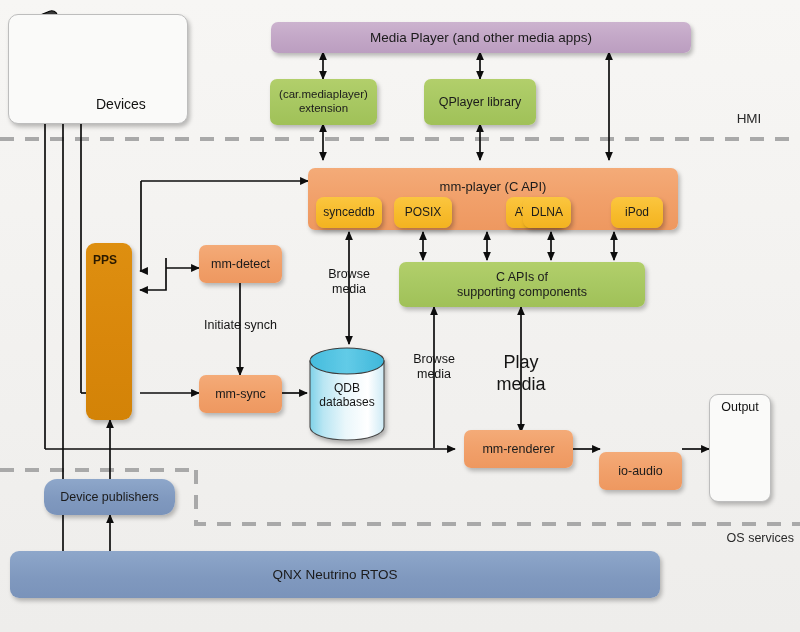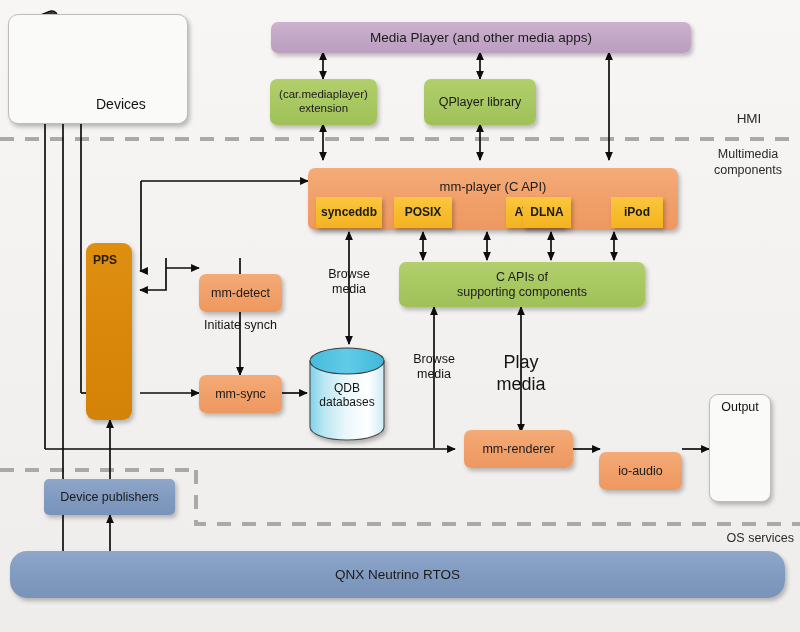--- a/index.html
+++ b/index.html
@@ -27,21 +27,21 @@
     color:#1b1b1b;
     border-radius:7px;
     line-height:1.18;
     z-index:5;
     box-shadow:2px 3px 4px rgba(0,0,0,.25);
     padding:2px 4px;
   }
   .purple{background:linear-gradient(180deg,#ccb3cf 0%,#c3a7c7 50%,#bb9ec0 100%);}
   .green {background:linear-gradient(180deg,#b2cf6b 0%,#a8c862 50%,#a0c158 100%);}
   .orange{background:linear-gradient(180deg,#f4ab78 0%,#f1a06a 50%,#ee9860 100%);}
-  .yellow{background:linear-gradient(180deg,#fbc63f 0%,#f7bb2c 55%,#f3b320 100%);border-radius:0;font-weight:bold;}
+  .yellow{background:linear-gradient(180deg,#fbc63f 0%,#f7bb2c 55%,#f3b320 100%);border-radius:8px;}
   .blue  {background:linear-gradient(180deg,#8ea7ca 0%,#8099bf 55%,#7a93ba 100%);}
   .dkorange{background:linear-gradient(180deg,#de8f10 0%,#d9870b 55%,#d38307 100%);}
   .white {background:#fafaf9;border:1px solid #bdbdbd;}
 
   .label{
     position:absolute;
     color:#141414;
     text-align:center;
     line-height:1.2;
     z-index:6;
@@ -253,49 +253,47 @@
   <div class="box yellow" style="left:458px;top:197px;width:58px;height:31px;font-size:12px;margin-left:48px;">AVRCP</div>
   <div class="box yellow" style="left:523px;top:197px;width:48px;height:31px;font-size:12px;">DLNA</div>
   <div class="box yellow" style="left:587px;top:197px;width:52px;height:31px;font-size:12px;margin-left:24px;">iPod</div>
 
   <div class="box green" style="left:399px;top:262px;width:246px;height:45px;font-size:12.5px;white-space:pre-line;">C APIs of
 supporting components</div>
 
   <div class="box dkorange" style="left:86px;top:243px;width:46px;height:177px;border-radius:9px;align-items:flex-start;justify-content:center;"></div>
   <div class="pps-title" style="left:93px;top:253px;width:34px;font-size:12px;">PPS</div>
 
-  <div class="box orange" style="left:199px;top:245px;width:83px;height:38px;font-size:12.5px;margin-top:29px;">mm-detect</div>
+  <div class="box orange" style="left:199px;top:245px;width:83px;height:38px;font-size:12.5px;">mm-detect</div>
 
   <div class="box orange" style="left:199px;top:375px;width:83px;height:38px;font-size:12.5px;">mm-sync</div>
 
   <div class="label" style="left:311px;top:381px;width:72px;font-size:12px;">QDB
 databases</div>
 
   <div class="box orange" style="left:464px;top:430px;width:109px;height:38px;font-size:12.5px;">mm-renderer</div>
 
   <div class="box orange" style="left:599px;top:430px;width:83px;height:38px;font-size:12.5px;margin-top:22px;">io-audio</div>
 
   <div class="box white" style="left:709px;top:394px;width:62px;height:108px;border-radius:9px;"></div>
   <div class="out-caption" style="left:709px;top:400px;width:62px;text-align:center;font-size:12.5px;color:#111;">Output</div>
 
-  <div class="box blue" style="left:44px;top:479px;width:131px;height:36px;font-size:12.5px;border-radius:5px;">Device publishers</div>
-
-  <div class="box blue" style="left:10px;top:551px;width:775px;height:47px;font-size:13.5px;border-radius:17px;">QNX Neutrino RTOS</div>
+  <div class="box blue" style="left:44px;top:479px;width:131px;height:36px;font-size:12.5px;border-radius:13px;">Device publishers</div>
+
+  <div class="box blue" style="left:10px;top:551px;width:650px;height:47px;font-size:13.5px;border-radius:9px;">QNX Neutrino RTOS</div>
 
   <div class="label" style="left:188px;top:318px;width:105px;font-size:12.5px;">Initiate synch</div>
 
   <div class="label" style="left:321px;top:267px;width:56px;font-size:12.5px;">Browse
 media</div>
 
   <div class="label" style="left:406px;top:352px;width:56px;font-size:12.5px;">Browse
 media</div>
 
   <div class="label" style="left:494px;top:352px;width:54px;font-size:18px;">Play
 media</div>
 
   <div class="side-label" style="left:714px;top:111px;width:70px;font-size:13.5px;">HMI</div>
 
-  <div class="side-label" style="left:700px;top:147px;width:96px;font-size:12.5px;">Multimedia
-components</div>
 
   <div class="side-label" style="left:694px;top:531px;width:100px;font-size:12.5px;text-align:right;">OS services</div>
 
 </div>
 
 </body></html>

